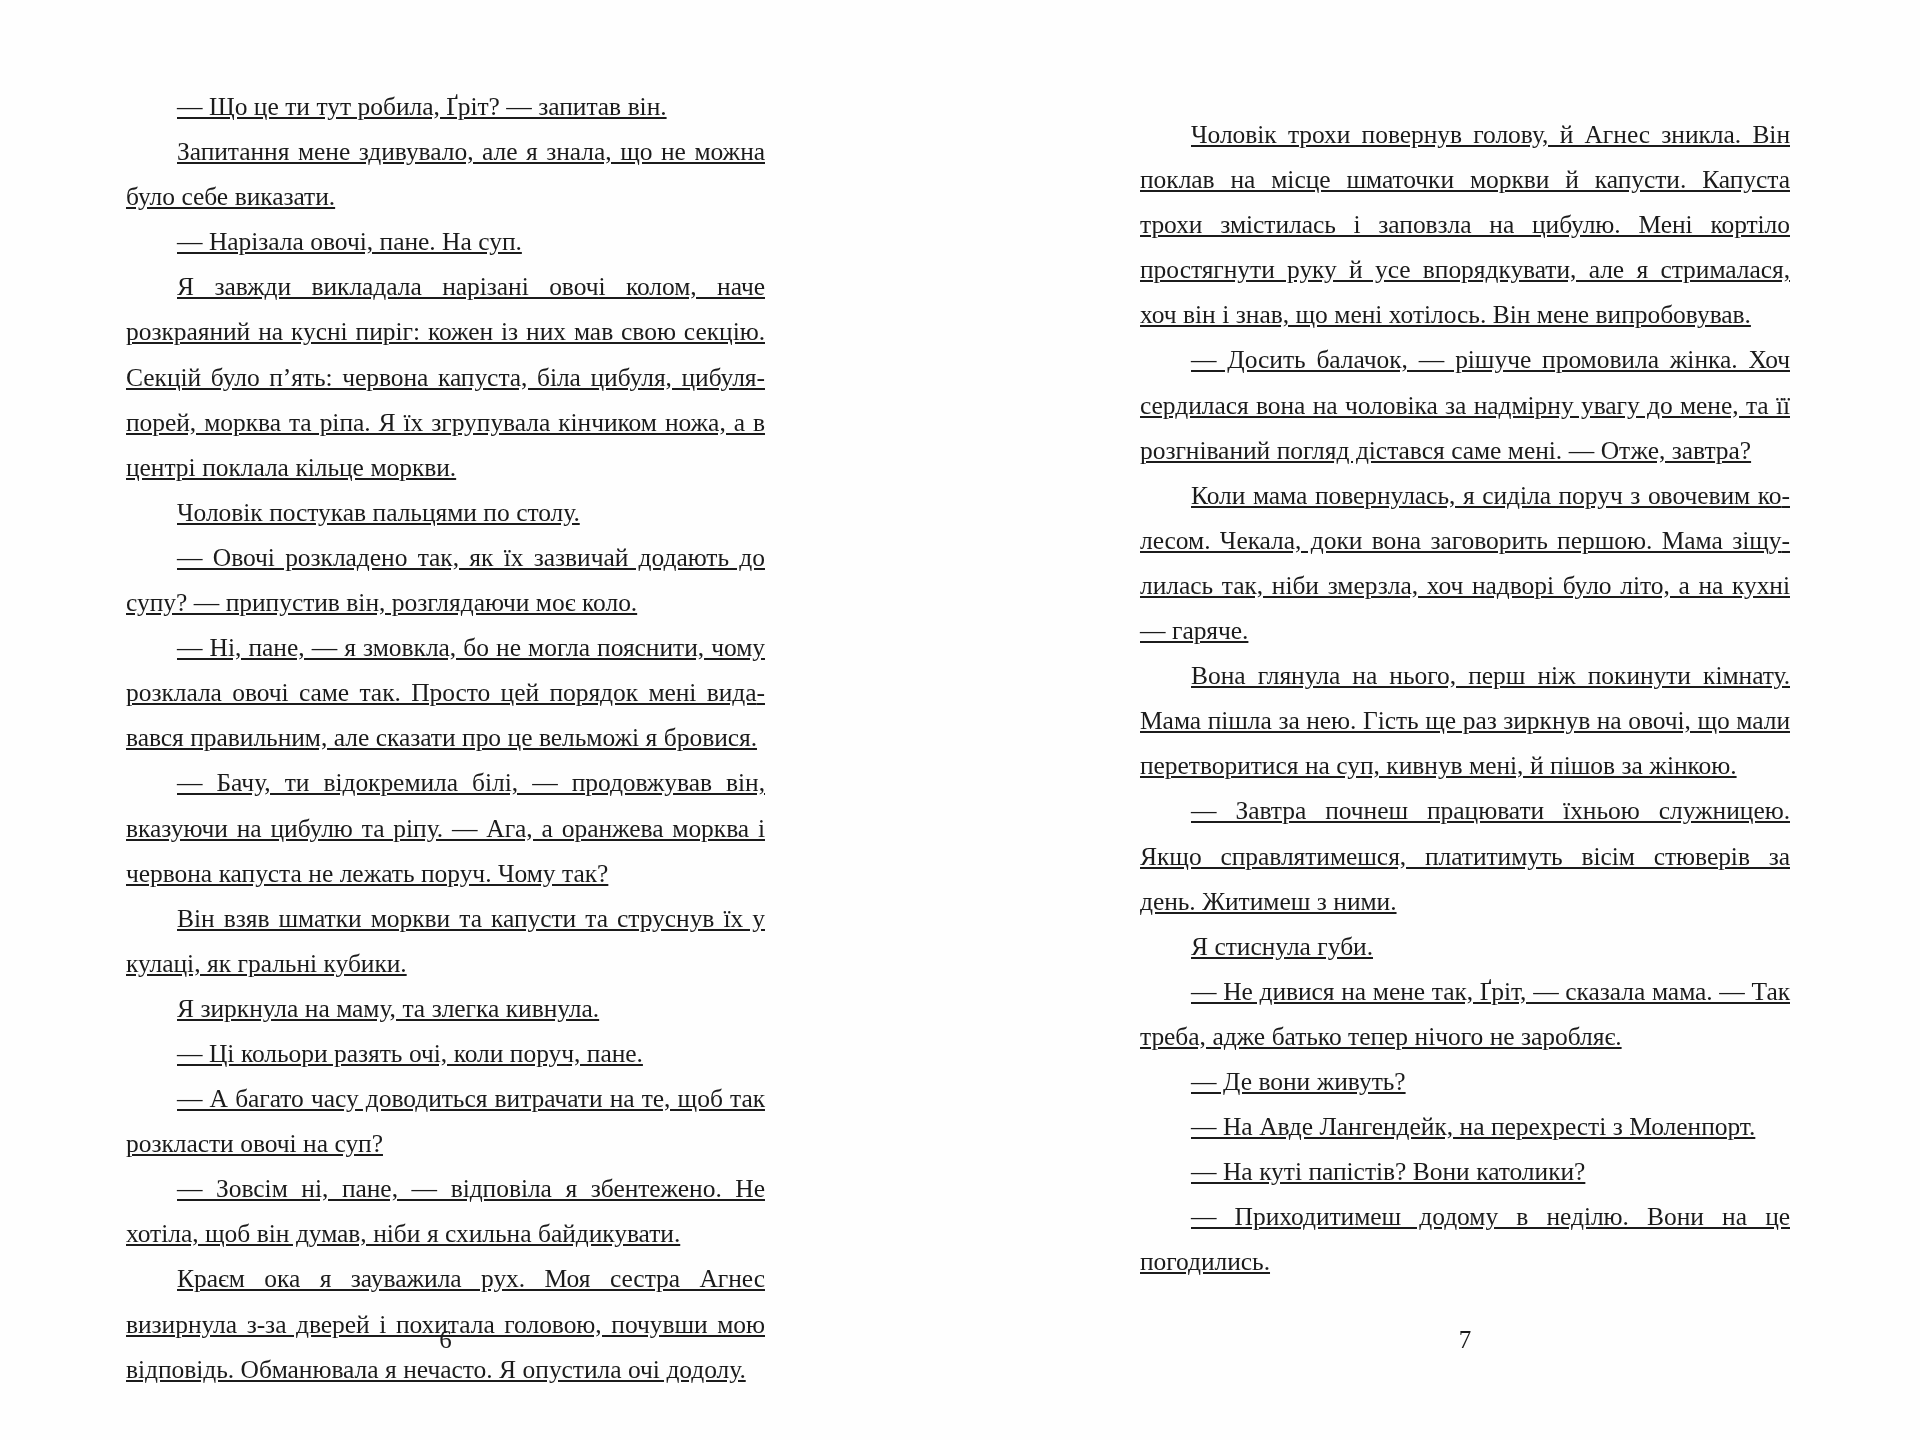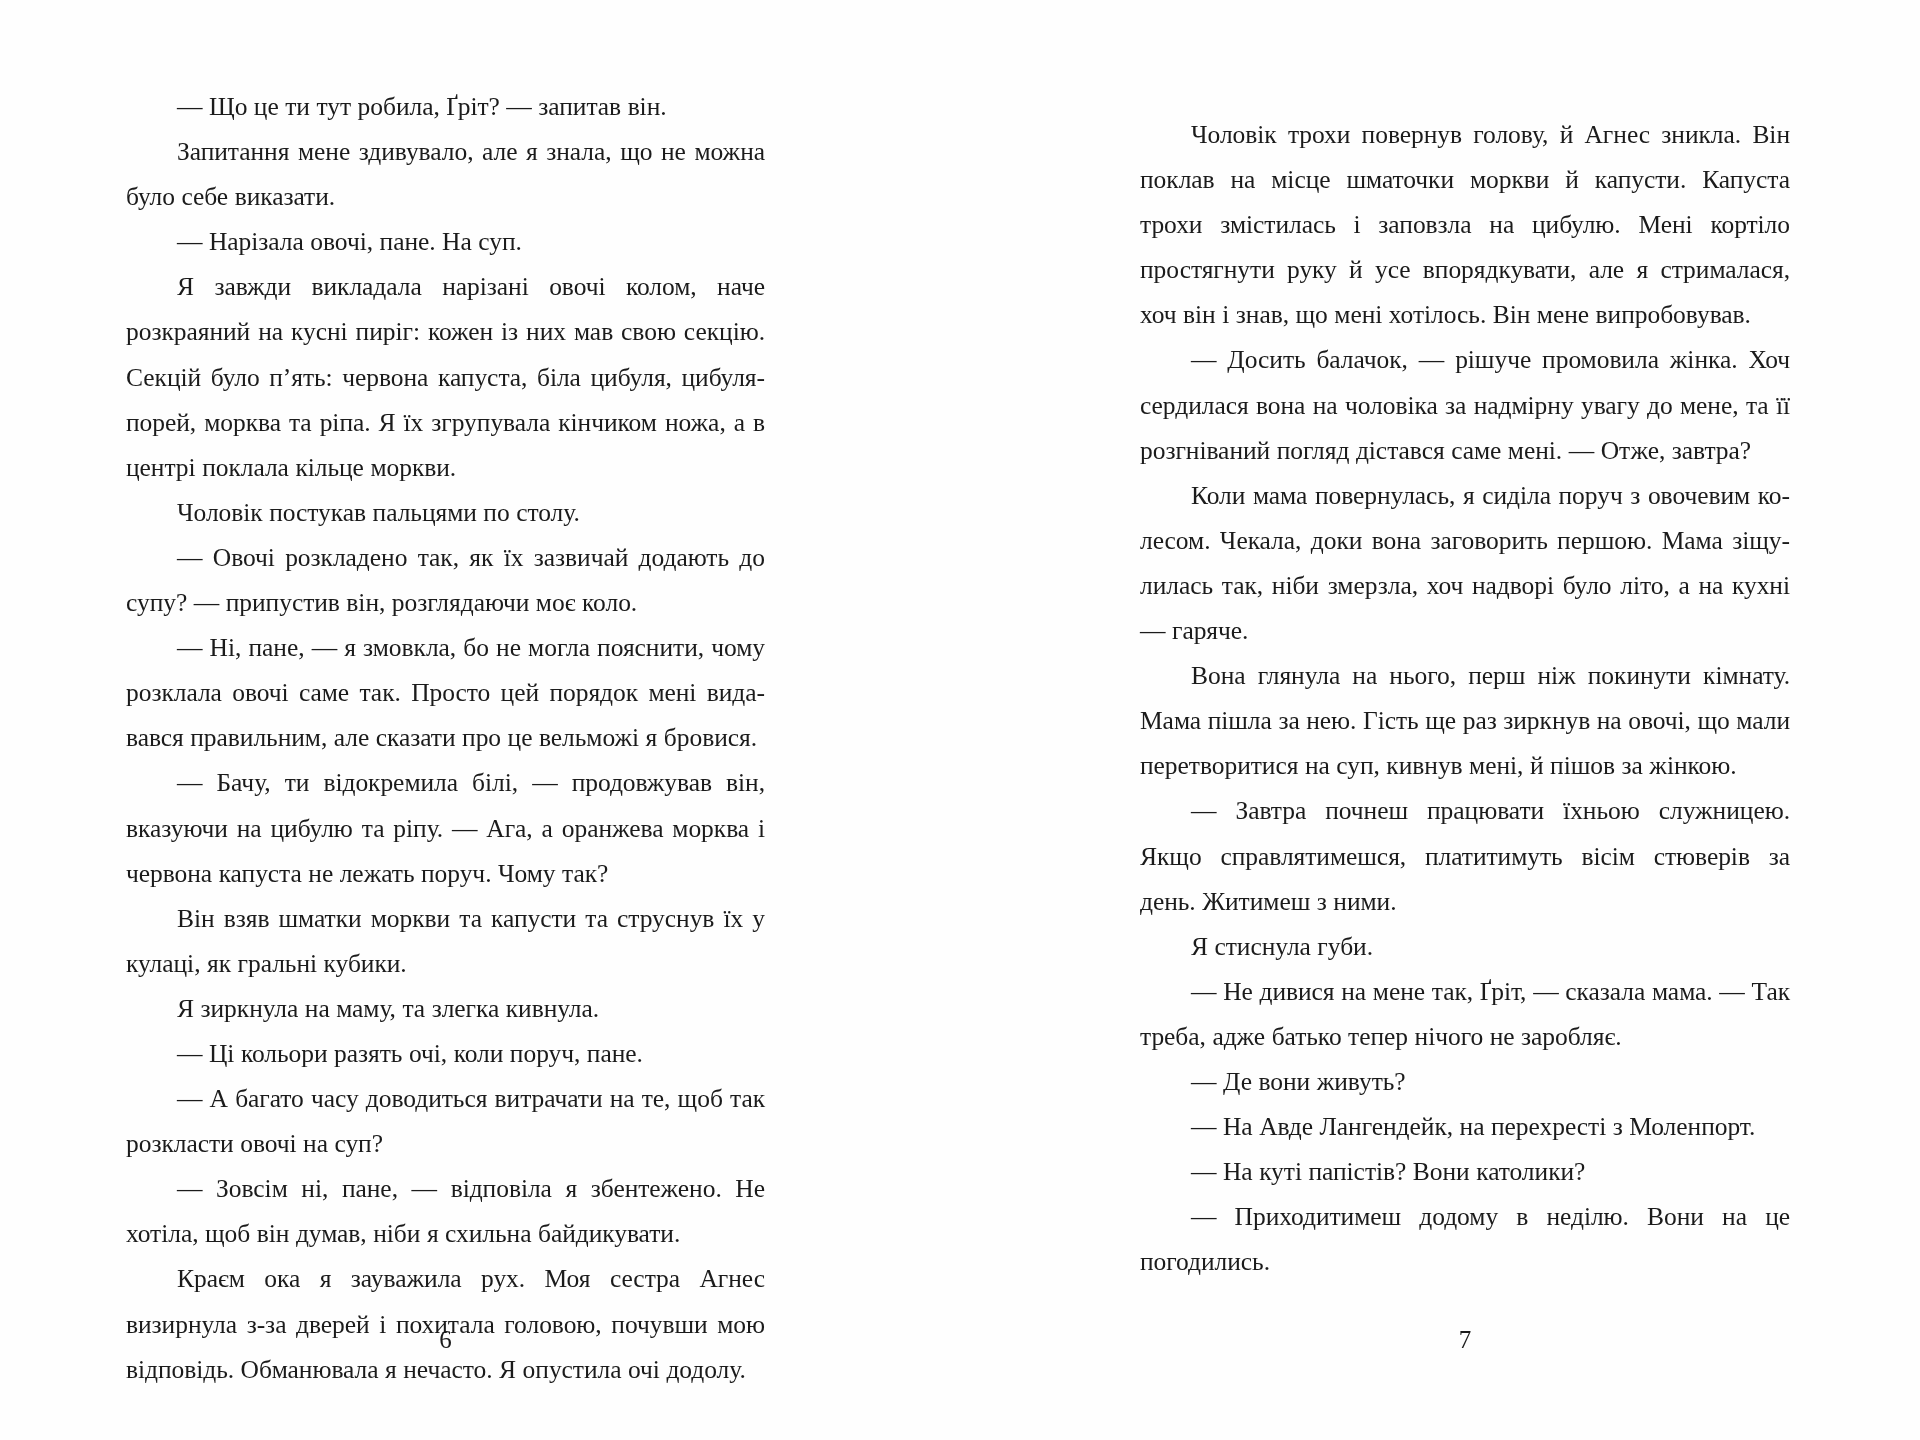--- a/index.html
+++ b/index.html
@@ -30,20 +30,21 @@
     box-sizing: border-box;
     width: 960px;
     height: 1440px;
   }
 
   .page-left  { padding: 84px 195px 0 126px; }
   .page-right { padding: 112px 130px 0 180px; }
 
   .text-block {
     position: relative;
+    text-decoration: underline;
   }
 
   .para {
     margin: 0;
     text-indent: 2.0em;
     text-align: justify;
     font-size: 25.5px;
     line-height: 45.1px;
     letter-spacing: -0.05px;
     word-spacing: 0.2px;

